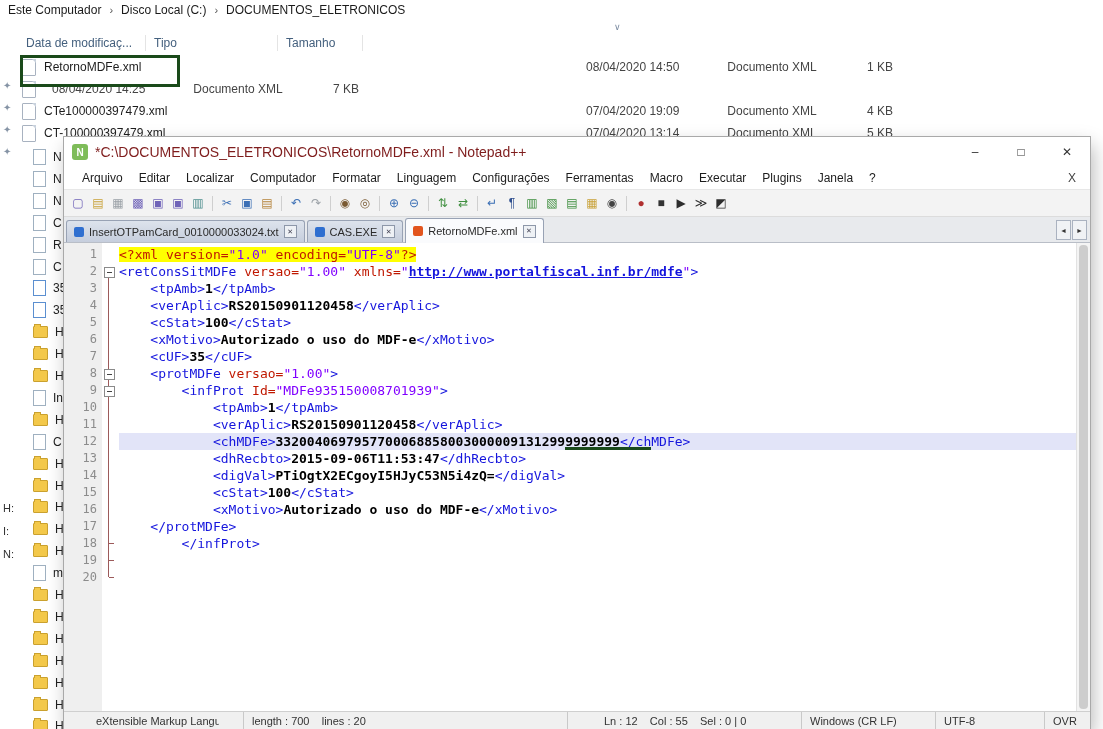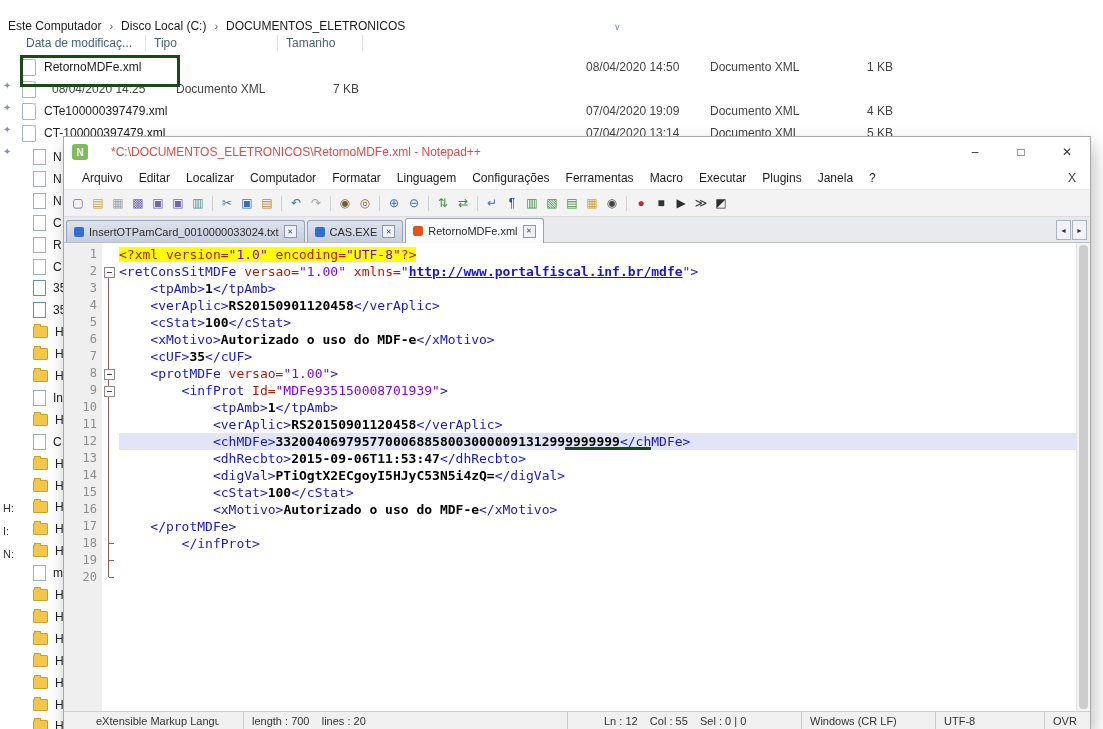--- a/index.html
+++ b/index.html
@@ -1,39 +1,39 @@
 <!DOCTYPE html>
 <html><head>
 <meta charset="utf-8">
 <style>
   html,body{margin:0;padding:0;background:#fff;}
   .screen{position:relative;width:1103px;height:729px;overflow:hidden;background:#fff;
           font-family:"Liberation Sans",sans-serif;}
 
   
   .explorer{position:absolute;inset:0;background:#fff;}
-  .breadcrumb{position:absolute;top:16px;left:0;height:20px;display:flex;align-items:center;
+  .breadcrumb{position:absolute;top:0;left:0;height:20px;display:flex;align-items:center;
               gap:8px;padding-left:8px;font-size:12px;color:#1a1a1a;}
   .crumb{white-space:nowrap;}
   .crumb-sep{color:#555;font-size:11px;}
   .sort-chevron{position:absolute;left:614px;top:22px;font-size:9px;color:#7a8aa0;}
   .col-headers{position:absolute;top:30px;left:0;right:0;height:24px;display:flex;
                padding-left:22px;font-size:12px;color:#44607e;}
   .hcell{height:16px;line-height:16px;margin-top:5px;border-right:1px solid #e4e4e4;
          padding-left:8px;box-sizing:border-box;white-space:nowrap;overflow:hidden;}
   .hcell:first-child{padding-left:4px;}
   .file-list{position:absolute;top:56px;left:0;right:0;}
   .frow{display:flex;align-items:center;height:22px;padding-left:22px;font-size:12px;color:#1d1d1d;}
   .doc-icon{width:12px;height:15px;background:#fff;border:1px solid #a8b2c0;border-radius:1px;
             position:relative;margin-right:8px;flex:none;}
   .doc-icon::after{content:"";position:absolute;right:-1px;top:-1px;width:0;height:0;
                    border-left:4px solid transparent;border-top:4px solid #c9d2dd;}
   .fname{width:534px;white-space:nowrap;overflow:hidden;}
   .fcol{width:124px;color:#444;box-sizing:border-box;padding-left:8px;white-space:nowrap;}
-  .ftype{width:132px;}
+  .ftype{width:132px;text-align:center;}
   .fsize{width:85px;text-align:right;padding-right:26px;}
   .left-strip{position:absolute;left:0;top:0;width:64px;height:729px;}
   .pitem{position:absolute;left:33px;display:flex;align-items:center;gap:7px;height:18px;
          font-size:12px;color:#222;}
   .mini-page{width:11px;height:14px;background:#fff;border:1px solid #9fb0c0;flex:none;}
   .mini-page.blue{border-color:#5b8fd0;}
   .mini-folder{width:13px;height:10px;background:#f3c84a;border:1px solid #caa12f;
                border-radius:1px;position:relative;flex:none;}
   .mini-folder::before{content:"";position:absolute;left:0;top:-3px;width:5px;height:2px;
                        background:#f3c84a;border:1px solid #caa12f;border-bottom:none;}
@@ -42,21 +42,21 @@
   .green-box{position:absolute;left:20px;top:55px;width:154px;height:26px;
              border:3px solid #1a4a1a;z-index:2;}
 
   
   .npp{position:absolute;left:64px;top:137px;width:1026px;height:592px;background:#fff;
        z-index:5;display:flex;flex-direction:column;
        box-shadow:0 0 0 1px #a9a9a9,3px 8px 18px rgba(0,0,0,.28);}
   .titlebar{height:30px;display:flex;align-items:center;padding-left:8px;background:#fff;flex:none;}
   .npp-icon{width:16px;height:16px;background:#7ebc59;color:#fff;border-radius:3px;
             font-size:10px;font-weight:bold;display:flex;align-items:center;justify-content:center;flex:none;}
-  .npp-title{font-size:12px;color:#ef4444;margin-left:23px;flex:1;white-space:nowrap;overflow:hidden;}
+  .npp-title{font-size:14px;color:#7f1d1d;margin-left:7px;flex:1;white-space:nowrap;overflow:hidden;}
   .tb-btn{width:46px;height:30px;display:flex;align-items:center;justify-content:center;
           font-size:12px;color:#333;flex:none;}
   .menubar{height:22px;display:flex;align-items:center;font-size:12px;color:#1c1c1c;
            padding-left:10px;background:#fff;flex:none;}
   .menu-items{display:flex;}
   .menu-item{padding:0 8px;white-space:nowrap;}
   .menu-close{margin-left:auto;padding-right:14px;color:#444;}
   .toolbar{height:26px;display:flex;align-items:center;gap:2px;padding:0 5px;background:#f3f3f3;
            border-top:1px solid #e7e7e7;border-bottom:1px solid #dcdcdc;flex:none;}
   .tool{width:18px;height:18px;display:flex;align-items:center;justify-content:center;font-size:12px;}

